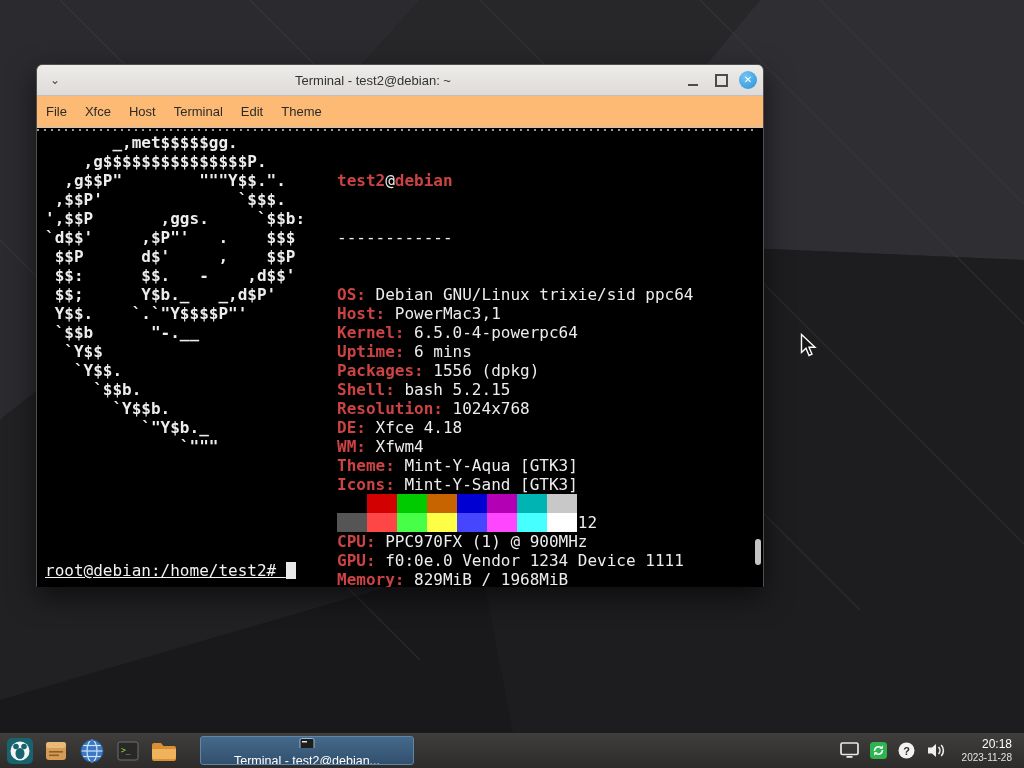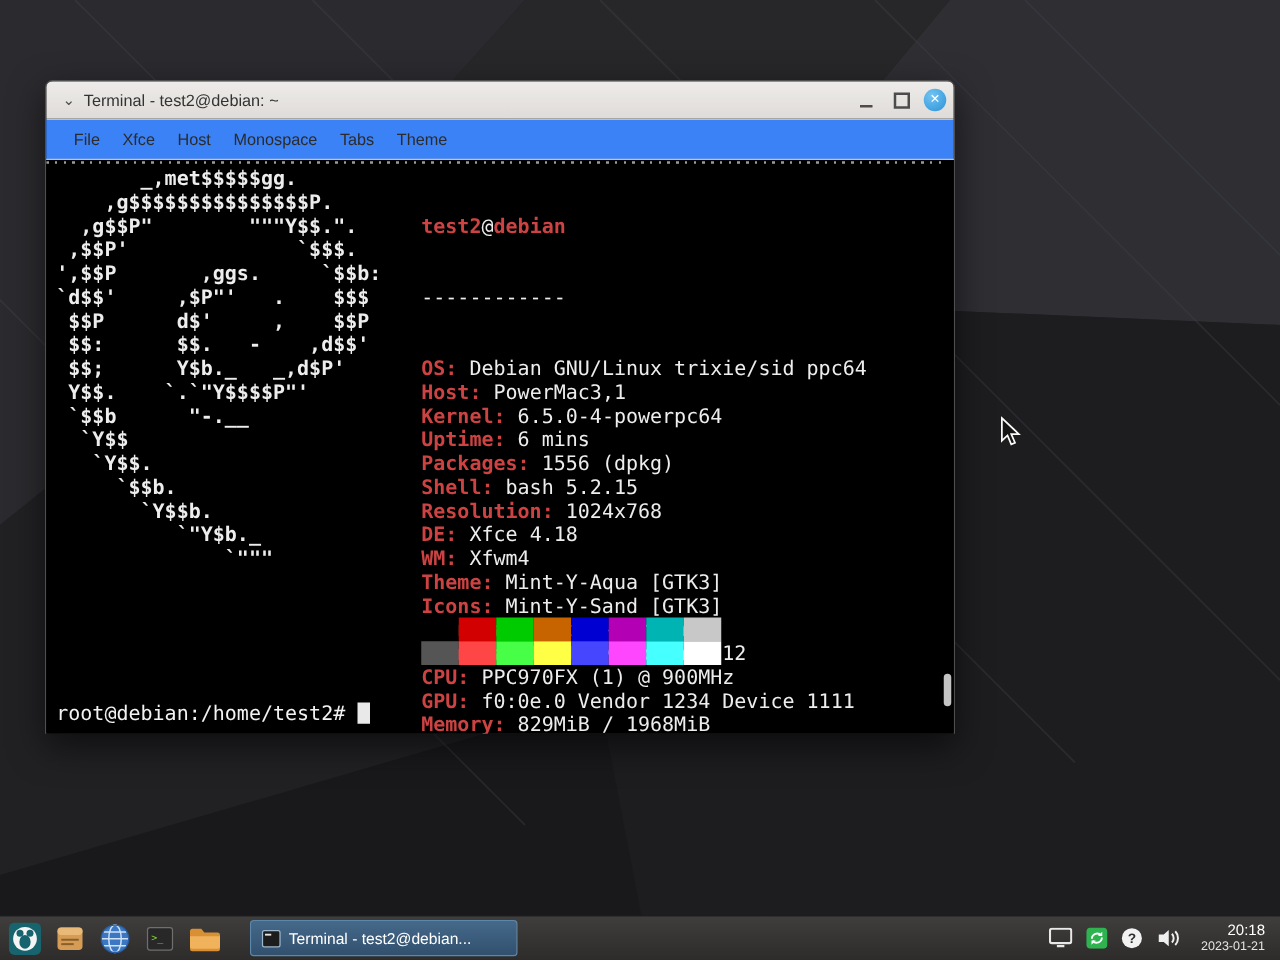--- a/index.html
+++ b/index.html
@@ -20,35 +20,35 @@
   .titlebar{
     height:30px;background:linear-gradient(#eeecea,#dedbd8);
     border-bottom:1px solid #c2bfbc;border-radius:5px 5px 0 0;
     display:flex;align-items:center;padding:0 6px;
   }
   .tb-chevron{
     width:24px;height:22px;display:flex;align-items:center;justify-content:center;
     color:#4a4a4a;font-size:12px;cursor:default;
   }
   .tb-title{
-    flex:1;text-align:left;font-size:13px;color:#333;
+    flex:1;text-align:center;font-size:13px;color:#333;
     white-space:nowrap;overflow:hidden;text-overflow:ellipsis;
   }
   .win-btn{width:28px;height:26px;display:flex;align-items:center;justify-content:center;}
   .min-glyph{width:10px;height:2px;background:#4c4c4c;margin-top:9px;}
   .max-glyph{width:9px;height:9px;border:2px solid #4c4c4c;}
   .close-btn{
     width:18px;height:18px;border-radius:50%;margin-left:4px;
     background:radial-gradient(circle at 35% 30%,#72c4f2,#2b91d8);
     display:flex;align-items:center;justify-content:center;
     color:#fff;font-size:10px;line-height:1;
   }
   .menubar{
-    height:31px;background:#3b82f6;border-bottom:1px solid #c6c3c0;
-    display:flex;align-items:center;padding-left:13px;
+    height:31px;background:#fdba74;border-bottom:1px solid #c6c3c0;
+    display:flex;align-items:center;padding-left:0;
   }
   .menu-item{
     font-size:13px;color:#2b2b2b;padding:5px 9px;border-radius:2px;cursor:default;
   }
 
   .terminal-body{
     position:relative;height:459px;background:#000;overflow:hidden;
     font-family:"DejaVu Sans Mono",monospace;
   }
   .dotted-line{
@@ -63,21 +63,21 @@
     position:absolute;left:300px;top:5px;
     font-size:16px;line-height:19px;color:#ededed;white-space:pre;
   }
   .nf-label{color:#cd4343;font-weight:bold;}
   .nf-value{color:#ededed;font-weight:normal;}
   .palette{position:absolute;left:300px;top:366px;}
   .palette-row{display:flex;height:19px;}
   .swatch{width:30px;height:19px;display:inline-block;}
   .prompt{
     position:absolute;left:8px;bottom:7px;
-    font-size:16px;line-height:19px;color:#f2f2f2;white-space:pre;
+    font-size:16px;line-height:19px;color:#f2f2f2;white-space:pre;text-decoration:underline;
   }
   .cursor{
     display:inline-block;width:10px;height:17px;background:#e9e9e9;
     vertical-align:-3px;
   }
   .scrollbar{position:absolute;top:0;bottom:0;right:0;width:10px;}
   .scroll-thumb{
     position:absolute;right:2px;bottom:22px;width:6px;height:26px;
     background:#c4c4c4;border-radius:3px;
   }
@@ -92,21 +92,21 @@
   .launcher{
     width:32px;height:30px;display:flex;align-items:center;justify-content:center;
     border-radius:3px;
   }
   .task-button{
     height:27px;width:196px;margin-left:16px;
     display:flex;align-items:center;gap:6px;padding:0 8px;
     background:linear-gradient(#46698a,#31506e);
     border:1px solid #5d87aa;border-radius:3px;
     color:#fff;font-size:12.5px;
-    white-space:nowrap;overflow:hidden;
+    white-space:nowrap;overflow:hidden;flex-direction:column;
   }
   .task-button .task-label{overflow:hidden;text-overflow:ellipsis;}
   .tray{margin-left:auto;display:flex;align-items:center;gap:11px;padding-right:8px;}
   .tray-icon{display:flex;align-items:center;justify-content:center;}
   .clock{text-align:right;color:#fff;line-height:1.25;padding-left:4px;}
   .clock .time{font-size:12px;font-weight:normal;}
   .clock .date{font-size:10px;color:#e4e4e4;}
 
   .mouse-cursor{position:absolute;left:800px;top:333px;z-index:50;pointer-events:none;}
 </style>
@@ -143,22 +143,22 @@
       </span>
     <span class="close-btn">
         <span>✕</span>
       </span>
   </div>
 
   <div class="menubar" id="menubar">
       <span class="menu-item">File</span>
       <span class="menu-item">Xfce</span>
       <span class="menu-item">Host</span>
-      <span class="menu-item">Monospace</span>
-      <span class="menu-item">Tabs</span>
+      <span class="menu-item">Terminal</span>
+      <span class="menu-item">Edit</span>
       <span class="menu-item">Theme</span>
     </div>
 
   <div class="terminal-body">
     <div class="dotted-line"></div>
 
     <pre class="ascii-art">       _,met$$$$$gg.
     ,g$$$$$$$$$$$$$$$P.
   ,g$$P"        """Y$$.".
  ,$$P'              `$$$.
@@ -286,20 +286,20 @@
     </span>
     <span class="tray-icon">
       <svg width="21" height="17" viewBox="0 0 21 17">
         <polygon points="2,5.5 6,5.5 10,2 10,15 6,11.5 2,11.5" fill="#efefef"></polygon>
         <path d="M12.5 5a5 5 0 0 1 0 7" stroke="#efefef" stroke-width="1.6" fill="none"></path>
         <path d="M15.2 3a8 8 0 0 1 0 11" stroke="#efefef" stroke-width="1.6" fill="none"></path>
       </svg>
     </span>
     <span class="clock">
       <div class="time">20:18</div>
-      <div class="date">2023-01-21</div>
+      <div class="date">2023-11-28</div>
     </span>
   </span>
 </div>
 
 <svg class="mouse-cursor" width="19" height="25" viewBox="0 0 19 25">
   <path d="M1.5 1.5 L1.5 19.5 L6 15.3 L9 22.5 L12 21.2 L9 14.2 L15 14.2 Z" fill="#151515" stroke="#fafafa" stroke-width="1.4"></path>
 </svg>
 
 </body></html>

